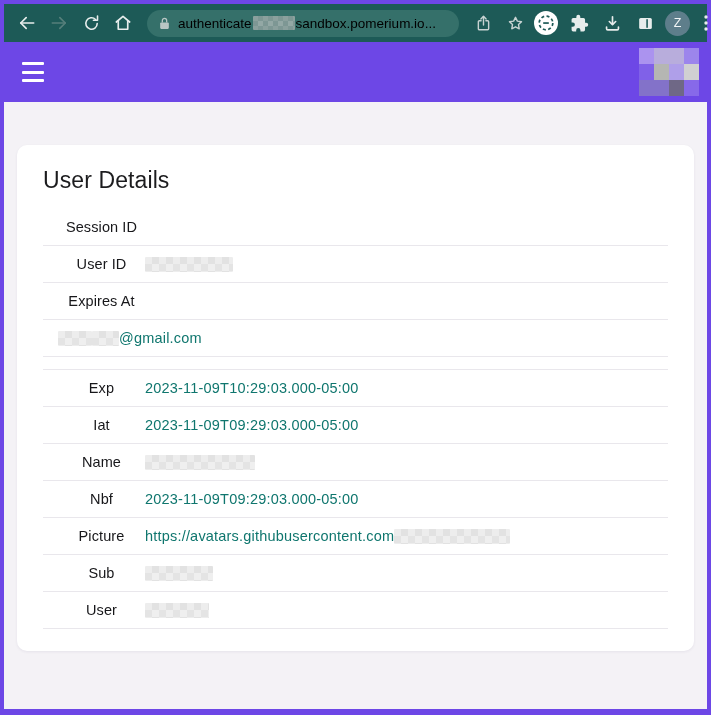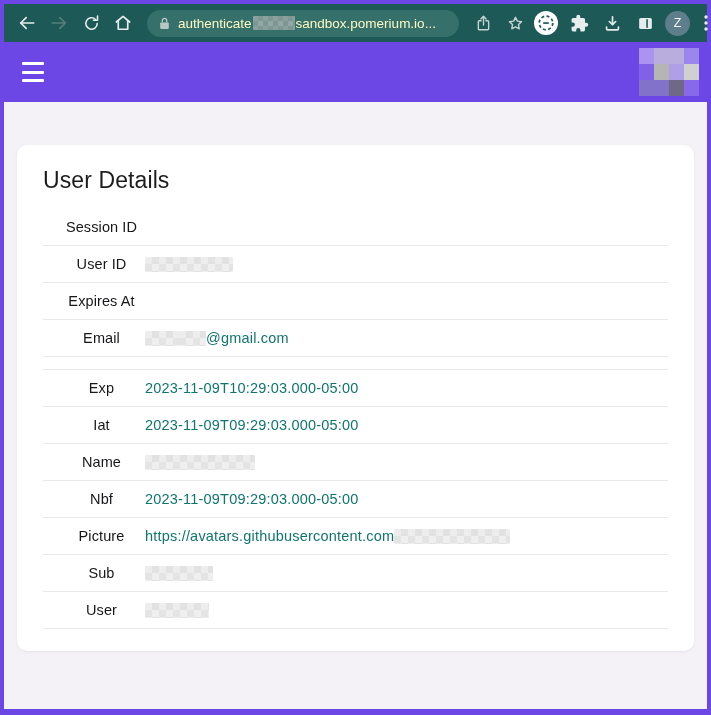--- a/index.html
+++ b/index.html
@@ -8,21 +8,21 @@
   }
   *{margin:0;padding:0;box-sizing:border-box;}
   html,body{background:var(--purple);}
   body{font-family:"Liberation Sans","DejaVu Sans",sans-serif;width:711px;height:715px;overflow:hidden;}
   .frame{width:711px;height:715px;padding:4px 4px 6px 4px;background:var(--purple);display:flex;flex-direction:column;}
   
   .chrome{height:38px;background:var(--teal);display:flex;align-items:center;padding:0 9px;gap:4px;flex:none;}
   .navbtn{width:28px;height:28px;border-radius:14px;display:flex;align-items:center;justify-content:center;flex:none;}
   .navbtn svg{display:block;}
   .omnibox{width:312px;height:27px;border-radius:14px;background:var(--omni);display:flex;align-items:center;padding:0 11px;gap:7px;margin:0 6px;flex:none;overflow:hidden;}
-  .url{color:#fef9c3;font-size:13.5px;white-space:nowrap;display:flex;align-items:center;}
+  .url{color:#000000;font-size:13.5px;white-space:nowrap;display:flex;align-items:center;}
   .url-redact{display:inline-block;width:42px;height:14px;margin:0 1px;border-radius:1px;
     background:conic-gradient(#7d9794 90deg,#93a8a5 90deg 180deg,#7d9794 180deg 270deg,#8aa09d 270deg);background-size:10px 10px;}
   .right-cluster{margin-left:auto;display:flex;align-items:center;gap:7px;}
   .avatar{width:25px;height:25px;border-radius:50%;background:#5e7e8b;color:#f1f5f6;font-size:12.5px;display:flex;align-items:center;justify-content:center;flex:none;}
   .circlebtn{width:26px;height:26px;display:flex;align-items:center;justify-content:center;flex:none;}
   
   .appbar{height:60px;background:var(--purple);display:flex;align-items:center;flex:none;position:relative;}
   .hamburger{width:26px;height:20px;margin-left:18px;display:flex;flex-direction:column;justify-content:space-between;cursor:pointer;}
   .hamburger span{display:block;width:22px;height:3px;background:#fff;border-radius:1px;}
   .app-logo{position:absolute;right:8px;top:6px;width:60px;height:48px;display:grid;grid-template-columns:repeat(4,1fr);grid-template-rows:repeat(3,1fr);}
@@ -173,21 +173,20 @@
             <div class="dlabel">User ID</div>
             <div class="dvalue">
               <span class="redact" style="width: 88px;"></span>
             </div>
           </div>
           <div class="drow">
             <div class="dlabel">Expires At</div>
             <div class="dvalue"></div>
           </div>
           <div class="drow">
-            <div class="dlabel">Email</div>
             <div class="dvalue">
               <span class="redact" style="width: 34px;"></span>
               <span class="redact" style="width: 27px;"></span>
               <span>@gmail.com</span>
             </div>
           </div>
           <div class="drow">
           </div>
           <div class="drow">
             <div class="dlabel">Exp</div>

